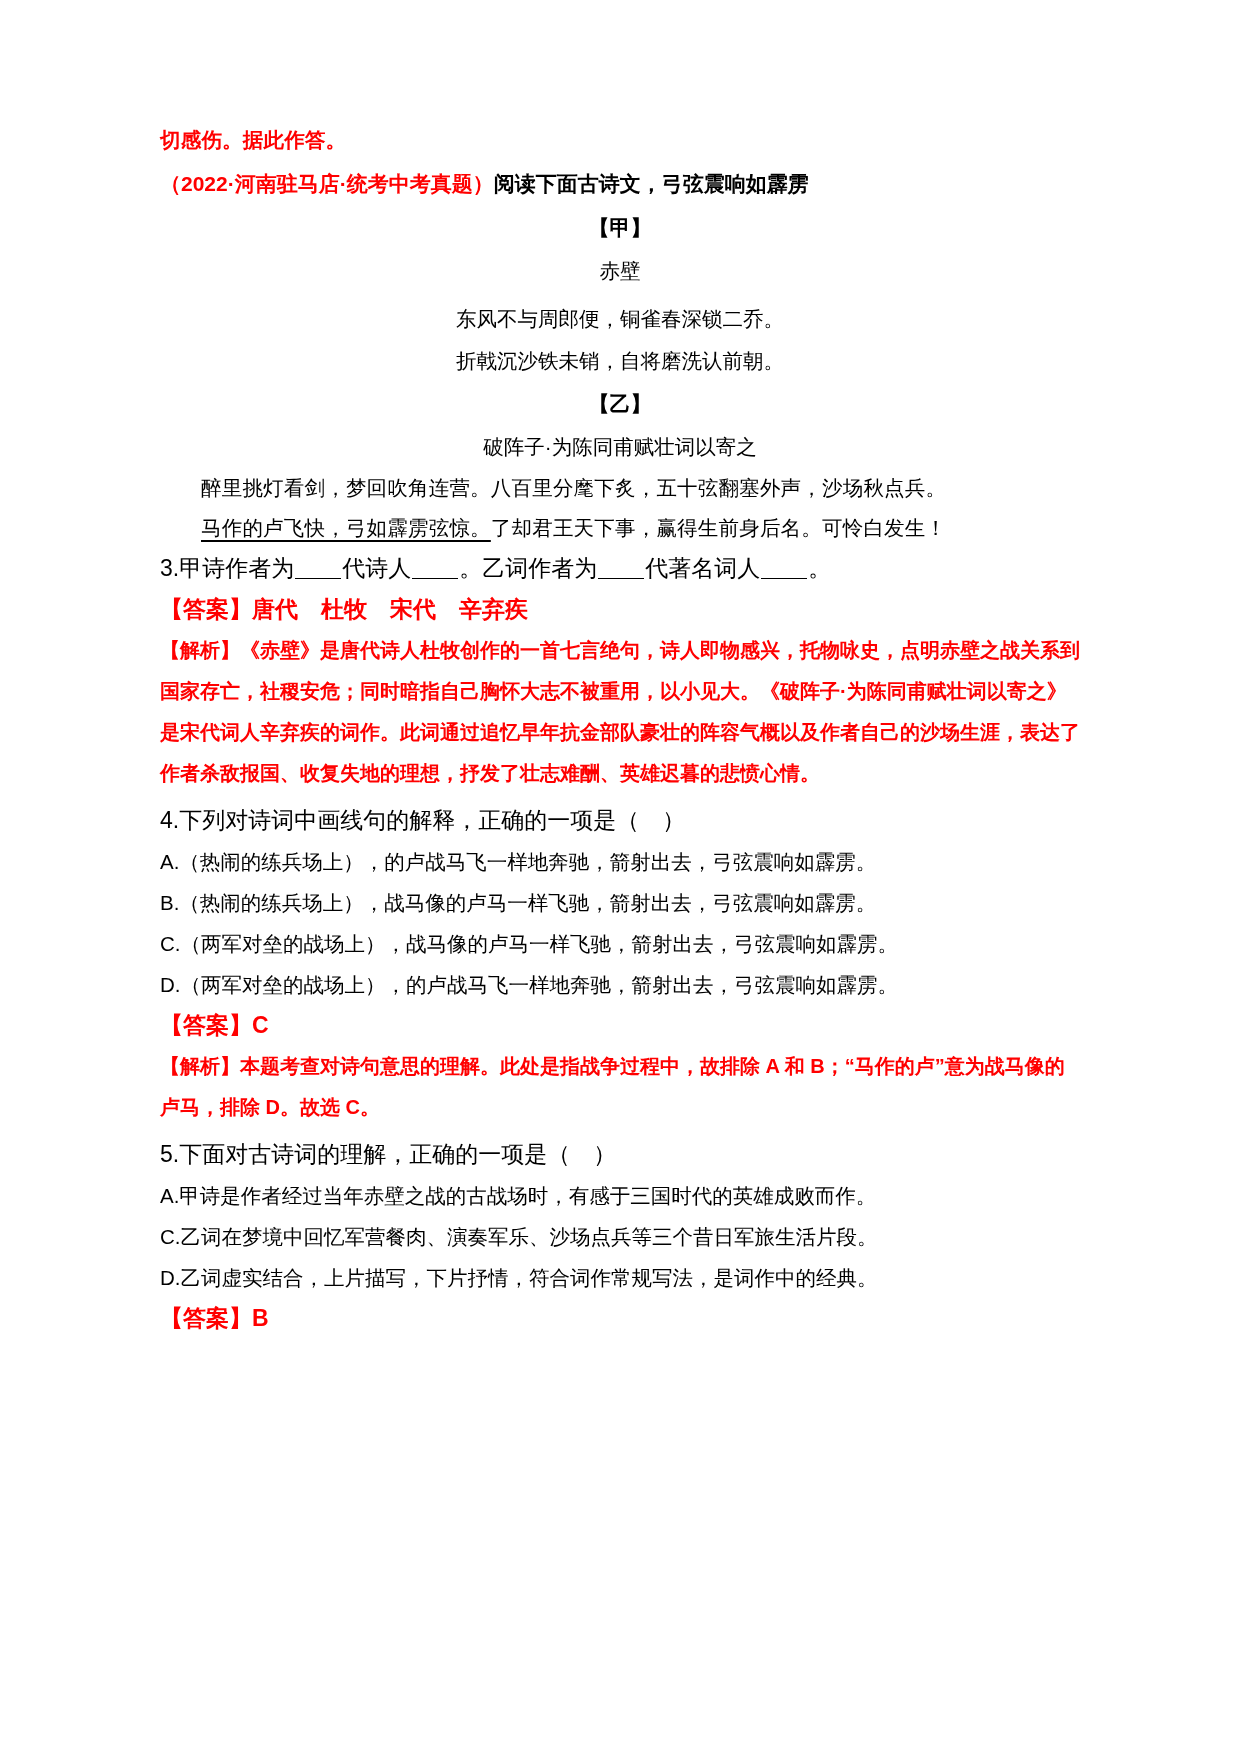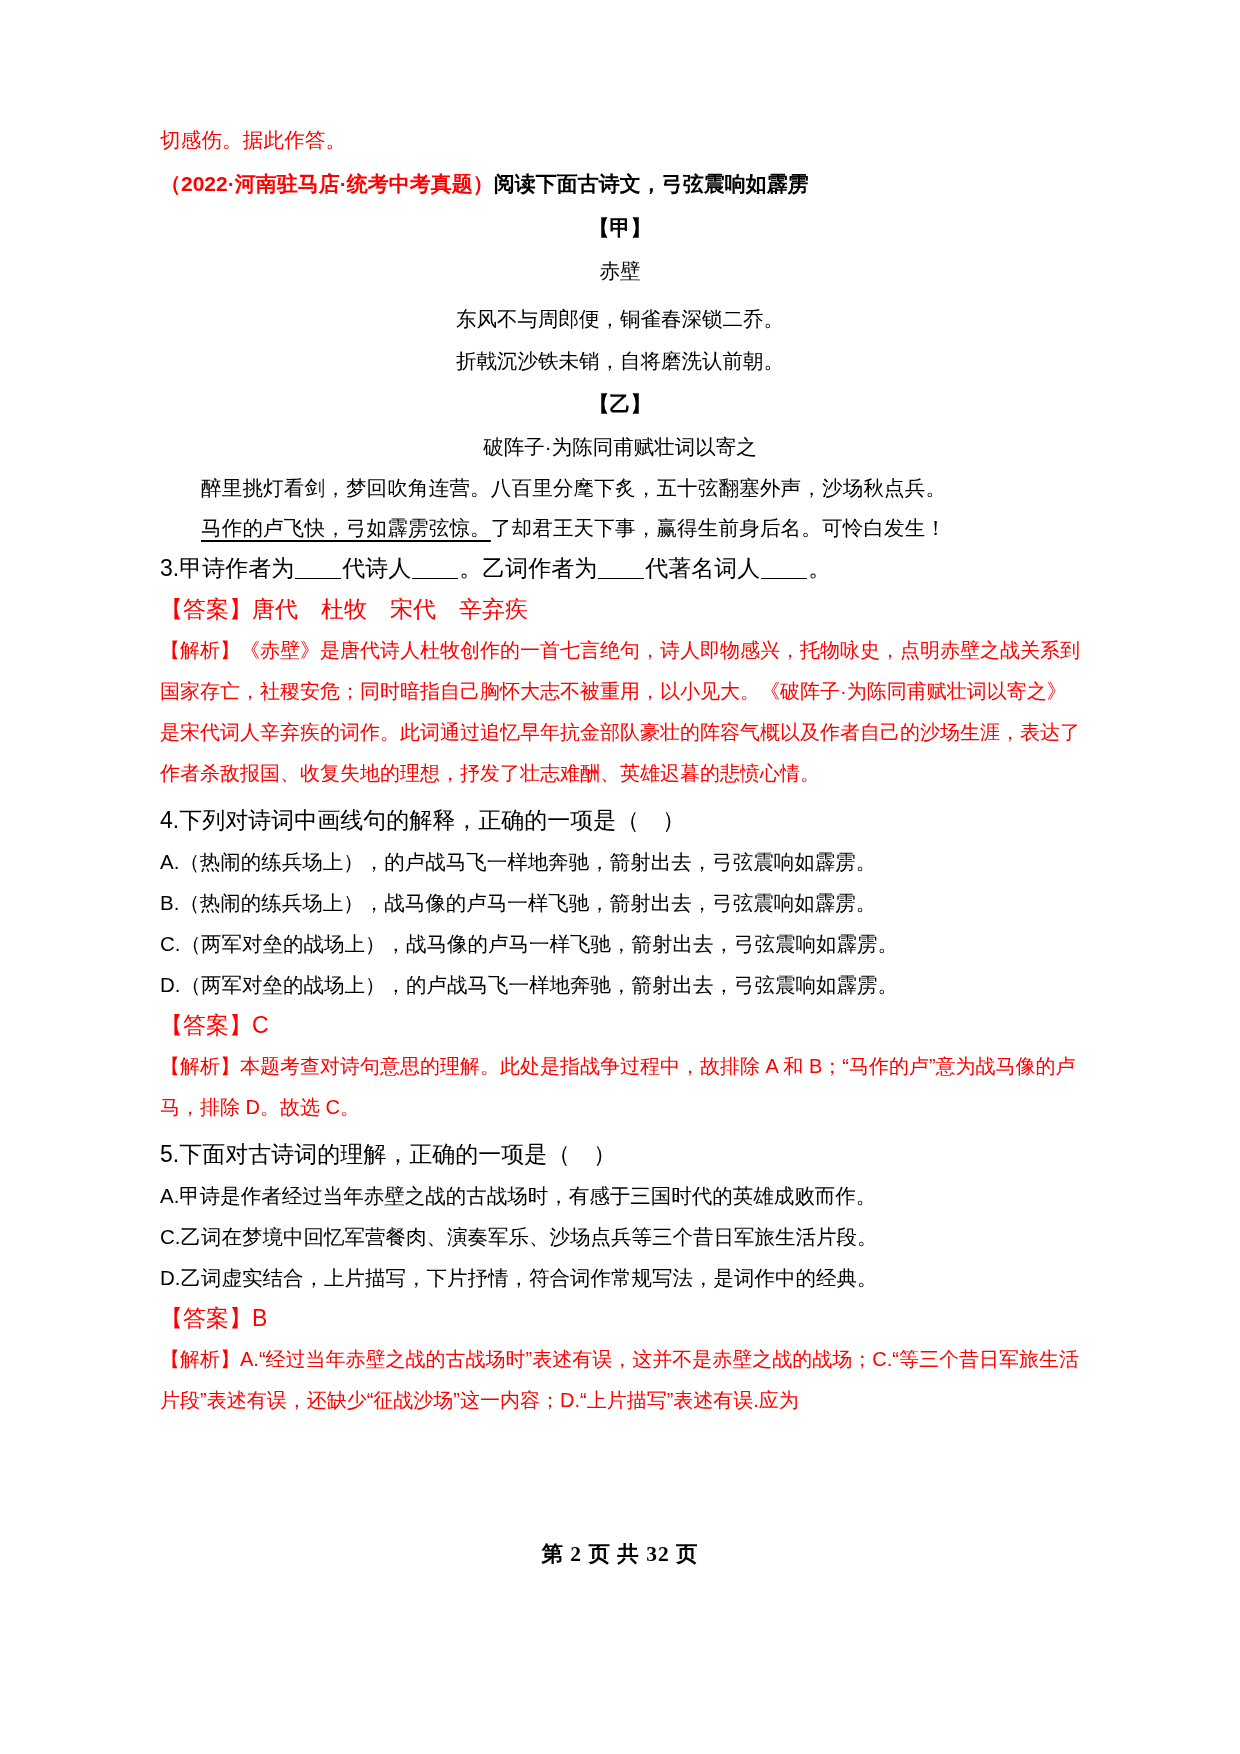--- a/index.html
+++ b/index.html
@@ -23,20 +23,21 @@
     padding: 120px 160px 0 160px;
   }
   .line {
     font-size: 20.5px;
     line-height: 40px;
     letter-spacing: 0.2px;
     white-space: nowrap;
   }
   .red {
     color: #ff0000;
+    font-weight: bold;
   }
   .indent1 {
     text-indent: 41px;
   }
   .src-head {
     font-size: 21px;
     line-height: 44px;
     font-weight: bold;
     margin-top: 2px;
   }
@@ -134,17 +135,15 @@
 
   <div class="spacer-sm"></div>
 
   <div class="q-line"><span>5.</span><span>下面对古诗词的理解，正确的一项是（　）</span></div>
   <div class="opt">A.甲诗是作者经过当年赤壁之战的古战场时，有感于三国时代的英雄成败而作。</div>
   <div class="opt">C.乙词在梦境中回忆军营餐肉、演奏军乐、沙场点兵等三个昔日军旅生活片段。</div>
   <div class="opt">D.乙词虚实结合，上片描写，下片抒情，符合词作常规写法，是词作中的经典。</div>
 
   <div class="q-line red"><span>【答案】</span><span>B</span></div>
 
-  <div class="para red wrap"><span>【解析】</span><span>A.“经过当年赤壁之战的古战场时”表述有误，这并不是赤壁之战的战场；C.“等三个昔日军旅生活片段”表述有误，还缺少“征战沙场”这一内容；D.“上片描写”表述有误.应为</span></div>
 
-  <div class="footer">第 2 页 共 32 页</div>
 
 </div>
 
 </body></html>

